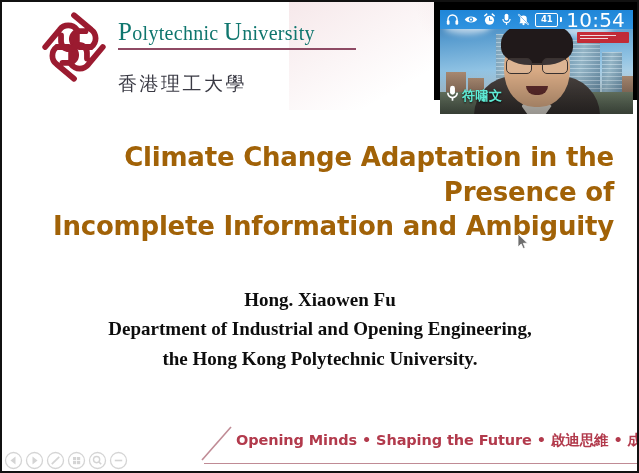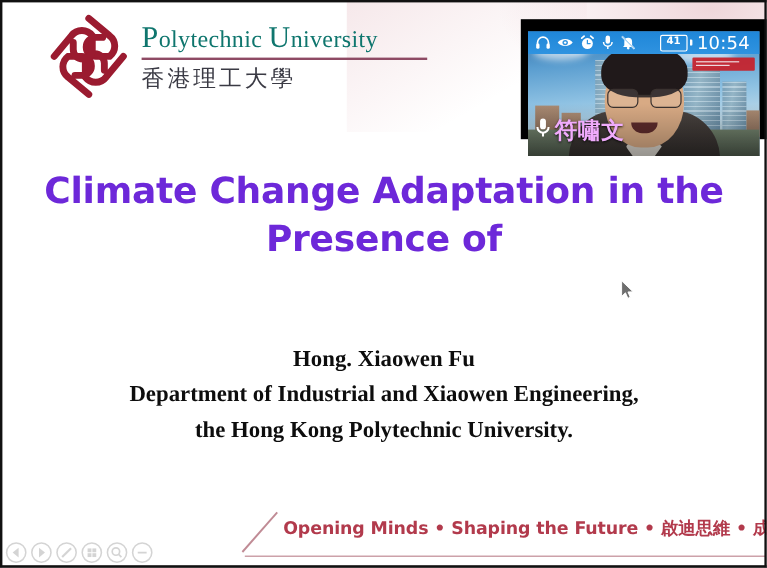--- a/index.html
+++ b/index.html
@@ -86,35 +86,35 @@
     height: 1.5px;
     background: #8e4a64;
     margin-top: 2px;
     width: 238px;
   }
   .logo-cn {
     font-family: "DejaVu Sans", sans-serif;
     color: #3a3a44;
     font-size: 19px;
     letter-spacing: 2.5px;
-    margin-top: 3px;
+    margin-top: 21px;
     white-space: nowrap;
   }
 
   
   #slide-title {
     position: absolute;
     left: 26px; top: 140px;
     width: 588px;
-    text-align: center;
+    text-align: right;
     font-family: "DejaVu Sans", sans-serif;
     font-weight: bold;
-    font-size: 30px;
+    font-size: 26px;
     line-height: 1.33;
-    color: #6d28d9;
+    color: #a16207;
     letter-spacing: -0.2px;
   }
 
   
   #presenter-block {
     position: absolute;
     left: 40px; top: 285px;
     width: 560px;
     text-align: center;
     font-family: "Liberation Serif", serif;
@@ -173,21 +173,21 @@
   }
   .ppt-btn {
     width: 19px; height: 19px;
     display: flex; align-items: center; justify-content: center;
   }
   .ppt-btn svg { display: block; }
 
   
   #video-overlay {
     position: absolute;
-    right: 0; top: 16px;
+    right: 0; top: 0;
     width: 205px;
     height: 100px;
     background: #000000;
     padding: 0;
   }
   #video-inner {
     position: absolute;
     left: 6px; top: 10px;
     width: 193px;
     height: 104px;
@@ -344,21 +344,21 @@
     line-height: 1;
     color: #ffffff;
   }
   .sb-batt-nub {
     width: 2px; height: 5px;
     background: #ffffff;
     border-radius: 0 1px 1px 0;
   }
   .sb-time {
     font-family: "DejaVu Sans", sans-serif;
-    font-size: 15px;
+    font-size: 20px;
     font-weight: normal;
     color: #ffffff;
     letter-spacing: 0.2px;
     padding-right: 4px;
     text-align: center;
   }
 
   
   #video-chip {
     position: absolute;
@@ -378,23 +378,23 @@
   
   #video-nameplate {
     position: absolute;
     left: 6px; bottom: 8px;
     display: flex;
     align-items: center;
     gap: 3px;
   }
   #video-nameplate .np-text {
     font-family: Liberation Sans, sans-serif;
-    font-size: 19px;
+    font-size: 13px;
     font-weight: bold;
-    color: #f0abfc;
+    color: #5eead4;
     text-shadow: 0 1px 2px rgba(0,0,0,0.85);
     letter-spacing: 0.5px;
   }
 
   
   .edge-top {
     position: absolute; left:0; right:0; top:0; height:2px;
     background:#111; z-index: 60;
   }
   .edge-left {
@@ -433,25 +433,26 @@
       </span>
       <div id="logo-words">
         <div class="logo-line2"><span class="cap">P</span>olytechnic <span class="cap">U</span>niversity</div>
         <div class="logo-rule"></div>
         <div class="logo-cn">香港理工大學</div>
       </div>
     </div>
 
     <div id="slide-title">
       <div>Climate Change Adaptation in the Presence of</div>
+      <div>Incomplete Information and Ambiguity</div>
     </div>
 
     <div id="presenter-block">
       <div class="pres-name">Hong. Xiaowen Fu</div>
-      <div class="pres-dept">Department of Industrial and Xiaowen Engineering,</div>
+      <div class="pres-dept">Department of Industrial and Opening Engineering,</div>
       <div class="pres-univ">the Hong Kong Polytechnic University.</div>
     </div>
 
     <span id="cursor">
       <svg viewBox="0 0 12 16" xmlns="http://www.w3.org/2000/svg" aria-hidden="true">
         <path d="M1 0 L1 13 L4.2 10 L6.2 14.6 L8.2 13.7 L6.3 9.3 L10.6 9.2 Z" fill="#6e6e6e" stroke="#ffffff" stroke-width="0.8"></path>
       </svg>
     </span>
 
     <div id="footer">

